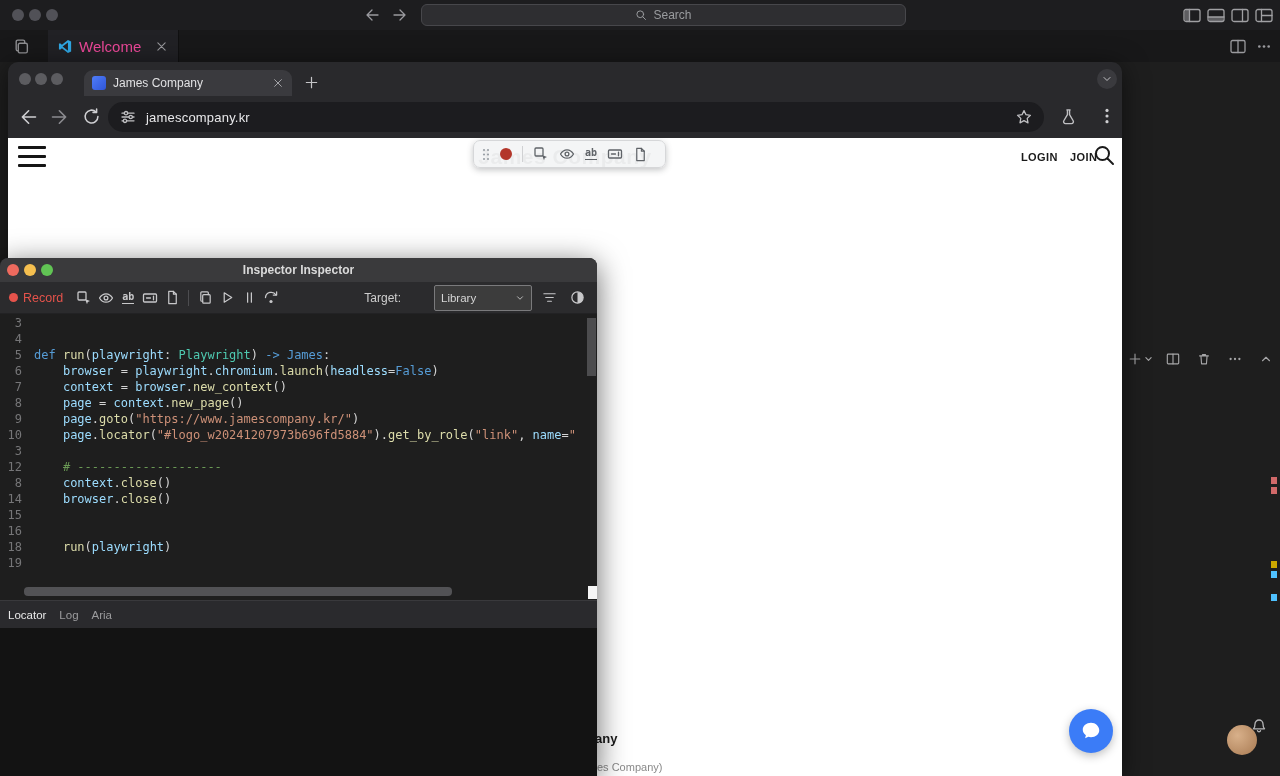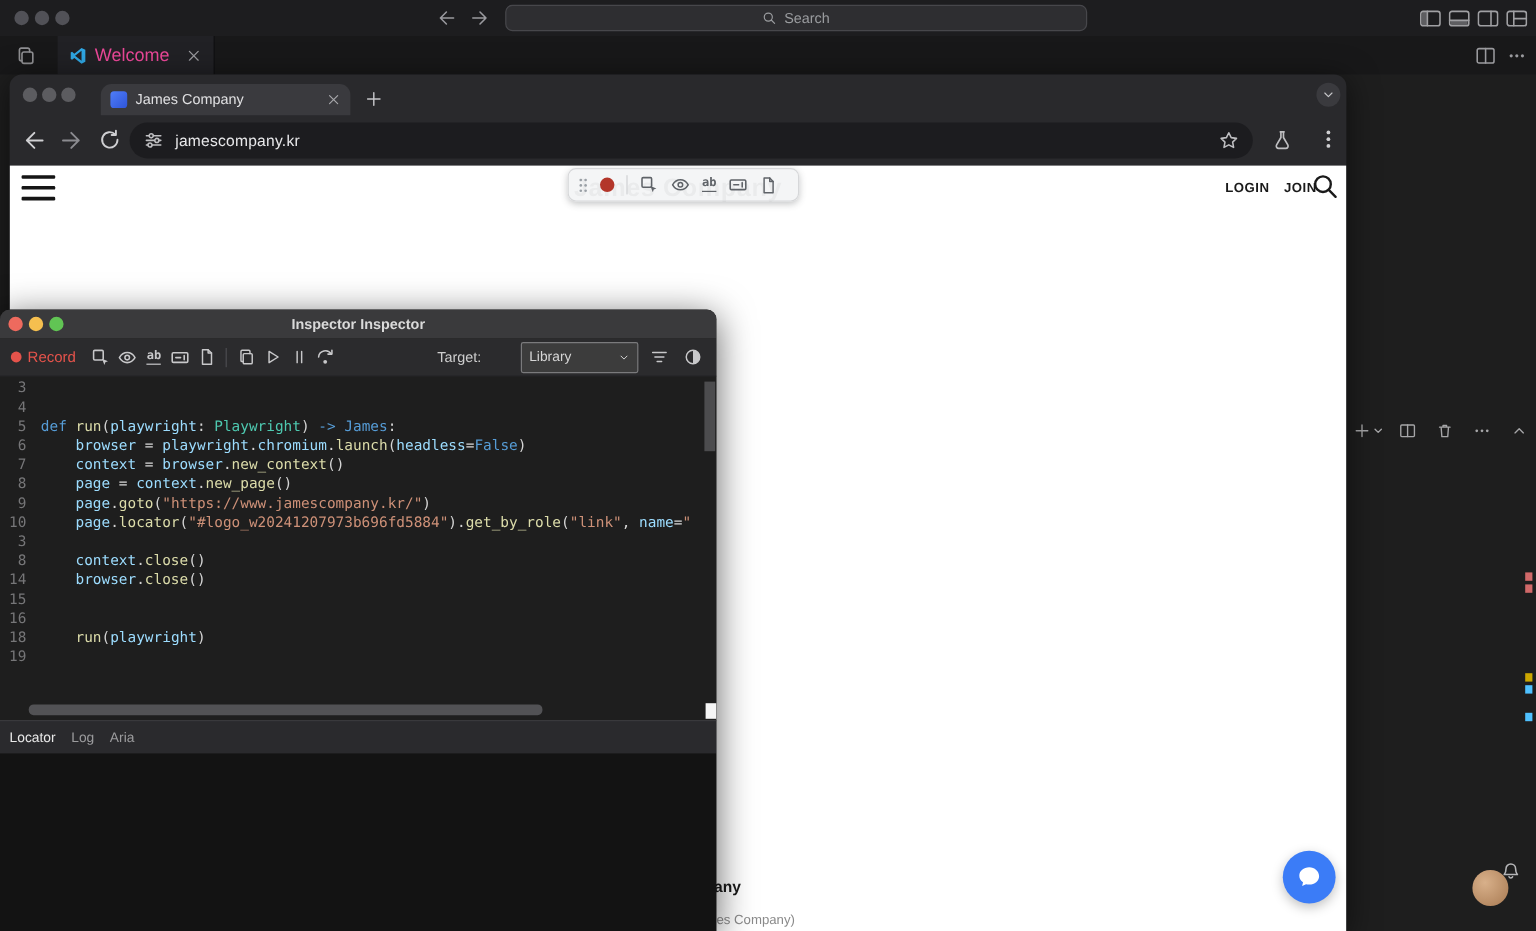--- a/index.html
+++ b/index.html
@@ -512,20 +512,24 @@
         </div>
         <div class="code-line">
           <span class="ln">10</span>
           <span class="lc"><span class="tk-pl">    </span><span class="tk-var">page</span><span class="tk-pl">.</span><span class="tk-fn">locator</span><span class="tk-pl">(</span><span class="tk-str">"#logo_w20241207973b696fd5884"</span><span class="tk-pl">).</span><span class="tk-fn">get_by_role</span><span class="tk-pl">(</span><span class="tk-str">"link"</span><span class="tk-pl">, </span><span class="tk-var">name</span><span class="tk-pl">=</span><span class="tk-str">"</span></span>
         </div>
         <div class="code-line">
           <span class="ln">3</span>
           <span class="lc"></span>
         </div>
         <div class="code-line">
+          <span class="ln">12</span>
+          <span class="lc"><span class="tk-pl">    </span><span class="tk-cm"># --------------------</span></span>
+        </div>
+        <div class="code-line">
           <span class="ln">8</span>
           <span class="lc"><span class="tk-pl">    </span><span class="tk-var">context</span><span class="tk-pl">.</span><span class="tk-fn">close</span><span class="tk-pl">()</span></span>
         </div>
         <div class="code-line">
           <span class="ln">14</span>
           <span class="lc"><span class="tk-pl">    </span><span class="tk-var">browser</span><span class="tk-pl">.</span><span class="tk-fn">close</span><span class="tk-pl">()</span></span>
         </div>
         <div class="code-line">
           <span class="ln">15</span>
           <span class="lc"></span>

